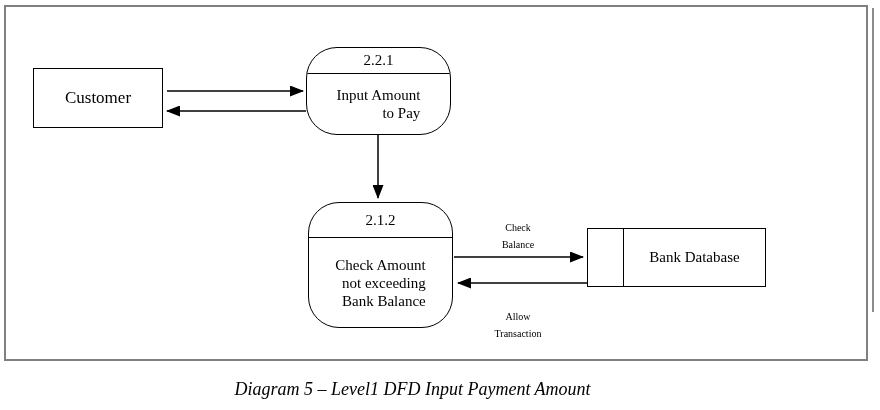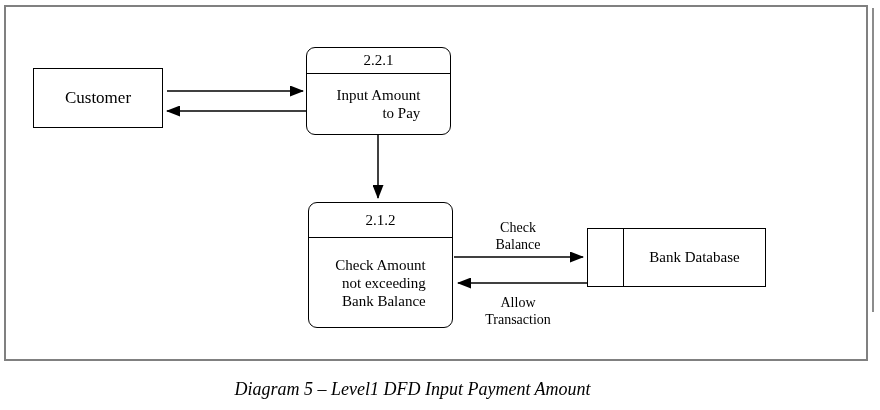--- a/index.html
+++ b/index.html
@@ -36,21 +36,21 @@
     display: flex;
     align-items: center;
     justify-content: center;
     font-size: 17px;
   }
   .entity.customer { left: 33px; top: 68px; width: 130px; height: 60px; }
   
   .process {
     position: absolute;
     border: 1.5px solid #000000;
-    border-radius: 9px;
+    border-radius: 31px;
     box-sizing: border-box;
     background: #ffffff;
     display: flex;
     flex-direction: column;
     font-size: 15px;
     overflow: hidden;
   }
   .process .proc-header {
     border-bottom: 1.5px solid #000000;
     display: flex;
@@ -91,25 +91,25 @@
     display: flex;
     align-items: center;
     justify-content: center;
     text-align: center;
   }
   
   .flow-label {
     position: absolute;
     text-align: center;
     white-space: pre-line;
-    font-size: 14px;
+    font-size: 10px;
     line-height: 17px;
   }
   .flow-label.check-balance { left: 468px; top: 219px; width: 100px; }
-  .flow-label.allow-transaction { left: 463px; top: 294px; width: 110px; }
+  .flow-label.allow-transaction { left: 463px; top: 308px; width: 110px; }
   
   svg.arrows {
     position: absolute;
     left: 0; top: 0;
     width: 880px; height: 410px;
     pointer-events: none;
   }
   svg.arrows line { stroke: #000000; stroke-width: 1.5; }
   
   .caption {

